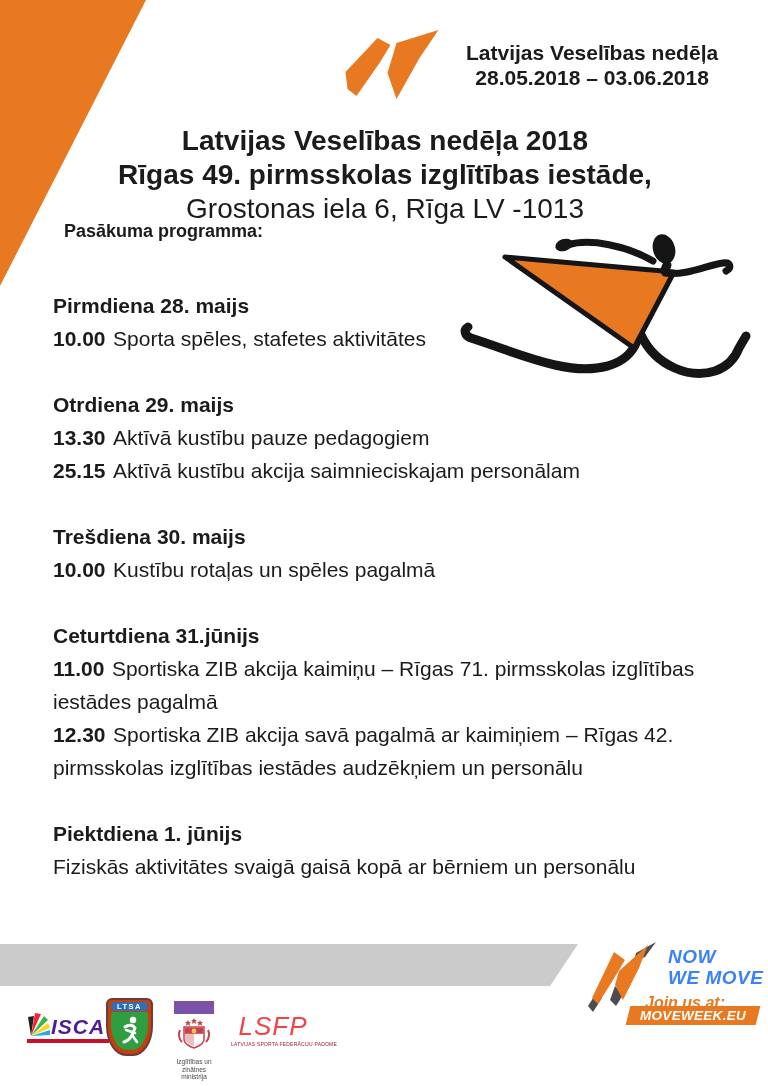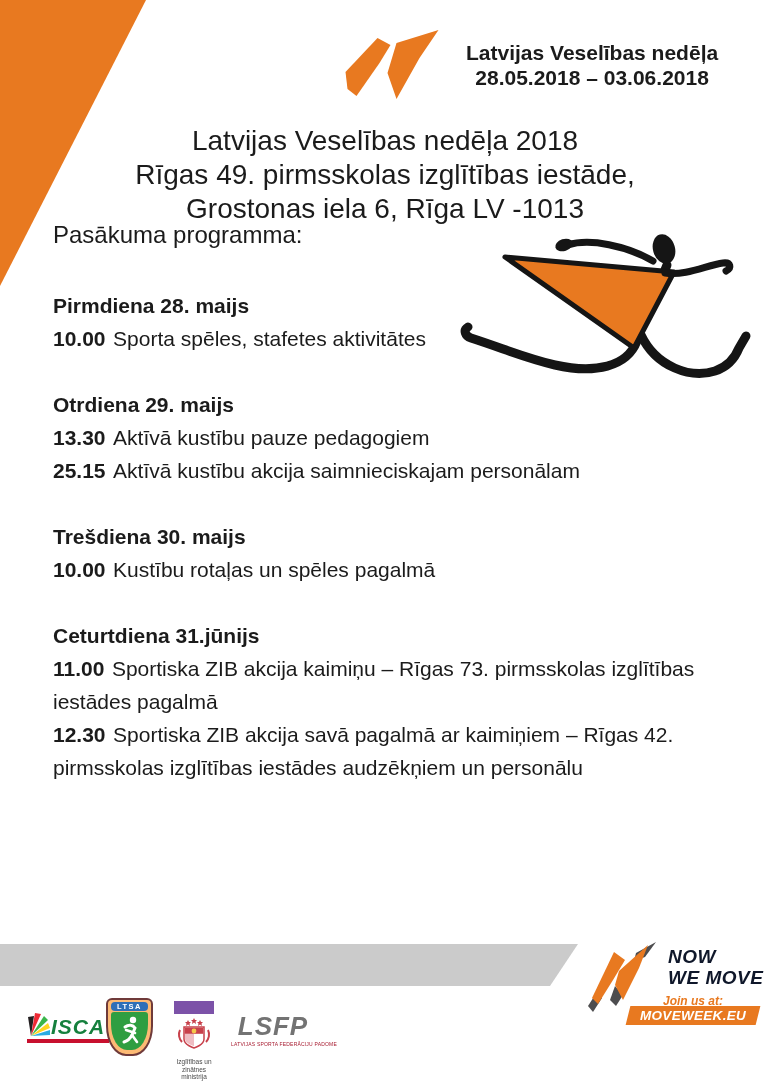--- a/index.html
+++ b/index.html
@@ -16,70 +16,70 @@
   }
   
   .top-header{position:absolute;left:341px;top:26px;display:flex;align-items:flex-start;z-index:2;}
   .top-header svg{width:106px;height:78px;flex:0 0 auto;}
   .top-header-text{
     margin-left:19px;margin-top:14px;text-align:center;
     font-weight:700;font-size:21px;line-height:25px;white-space:nowrap;
   }
   
   .title-block{position:absolute;left:40px;top:124px;width:690px;text-align:center;z-index:2;font-size:28px;line-height:34px;}
-  .title-block .b{font-weight:400;}
-  .program-label{position:absolute;left:53px;top:221px;font-weight:400;font-size:24px;z-index:2;}
+  .title-block .b{font-weight:700;}
+  .program-label{position:absolute;left:64px;top:221px;font-weight:700;font-size:18px;z-index:2;}
   
   .runner{position:absolute;left:455px;top:219px;width:314px;height:170px;z-index:1;}
   
   .schedule{position:absolute;left:53px;top:289px;width:663px;font-size:21px;line-height:33px;z-index:3;}
   .day-block{margin:0 0 33px 0;}
   .day-title{font-weight:700;}
   .time{font-weight:700;margin-right:7.5px;}
   .time:empty{display:none;margin:0;}
   
   .gray-bar{
     position:absolute;left:0;top:944px;width:578px;height:42px;background:#CBCBCB;
     clip-path:polygon(0 0,578px 0,550px 42px,0 42px);z-index:2;
   }
   
   .nwm{position:absolute;left:588px;top:938px;width:180px;height:92px;z-index:3;}
   .nwm-mark{position:absolute;left:0;top:2px;width:80px;height:74px;}
   .nwm-text{
-    position:absolute;left:80px;top:8px;color:#0f172a;font-weight:700;font-style:italic;
+    position:absolute;left:80px;top:8px;color:#3b82f6;font-weight:700;font-style:italic;
     font-size:19px;line-height:21px;letter-spacing:.5px;white-space:nowrap;
   }
   .nwm-join{
-    position:absolute;left:40px;top:56px;width:130px;text-align:center;
-    color:#E87920;font-weight:700;font-style:italic;font-size:12px;
+    position:absolute;left:32px;top:56px;width:130px;text-align:center;
+    color:#E87920;font-weight:700;font-style:italic;font-size:16px;
   }
   .nwm-site{
     position:absolute;left:40px;top:68px;width:130px;height:19px;background:#E87920;
     transform:skewX(-14deg);display:flex;align-items:center;justify-content:center;
   }
   .nwm-site span{
     transform:skewX(14deg);color:#fff;font-weight:700;font-style:italic;font-size:13.5px;letter-spacing:.3px;
   }
   
   .partner{position:absolute;z-index:2;}
   .isca{left:27px;top:1010px;width:84px;}
   .isca-row{display:flex;align-items:flex-end;}
-  .isca-word{color:#15803d;font-weight:700;font-style:italic;font-size:21px;letter-spacing:1px;line-height:22px;}
+  .isca-word{color:#4c1d95;font-weight:700;font-style:italic;font-size:21px;letter-spacing:1px;line-height:22px;}
   .isca-bar{margin-top:1px;height:4px;width:82px;background:#C8102E;}
-  .ltsa{left:106px;top:998px;width:47px;height:58px;background:#fdba74;border:2.5px solid #6F3A3A;
+  .ltsa{left:106px;top:998px;width:47px;height:58px;background:#c2410c;border:2.5px solid #6F3A3A;
         border-radius:6px 6px 20px 20px / 6px 6px 30px 30px;box-sizing:border-box;padding:2px 3px;}
   .ltsa-tab{background:#2E6FB8;border-radius:4px;color:#fff;font-weight:700;font-size:7.5px;
         text-align:center;letter-spacing:1.5px;line-height:9px;margin-bottom:1px;}
   .ltsa-shield{background:#2F9E41;height:38px;border-radius:3px 3px 16px 16px / 3px 3px 26px 26px;
         display:flex;align-items:center;justify-content:center;}
   .ministry{left:168px;top:1001px;width:52px;text-align:center;}
   .ministry-flag{width:40px;height:13px;background:#7C52A8;margin:0 auto 4px auto;}
   .ministry-text{font-size:6.5px;line-height:7.5px;color:#4a4a4a;margin-top:2px;}
   .lsfp{left:231px;top:1013px;width:84px;text-align:center;}
-  .lsfp-word{color:#737373;font-weight:700;font-style:italic;font-size:26px;line-height:26px;letter-spacing:1px;}
+  .lsfp-word{color:#ef4444;font-weight:400;font-style:italic;font-size:26px;line-height:26px;letter-spacing:1px;}
   .lsfp-sub{color:#A6192E;font-size:5px;letter-spacing:.2px;margin-top:2px;white-space:nowrap;}
   .ervitex{left:326px;top:1004px;width:132px;}
   .ervitex-row{display:flex;align-items:flex-end;justify-content:center;color:#1a1a1a;
         font-weight:700;font-size:20px;letter-spacing:4px;line-height:22px;}
   .ervitex-t{color:#D2232A;font-size:30px;line-height:24px;letter-spacing:0;margin:0 2px;font-family:"Liberation Serif",serif;}
   .ervitex svg{display:block;margin-top:-2px;}
 </style>
 </head>
 <body>
 
@@ -139,24 +139,28 @@
       <div class="line"><b class="time">25.15</b><span>Aktīvā kustību akcija saimnieciskajam personālam</span></div>
     </section>
 
     <section class="day-block">
       <div class="day-title">Trešdiena 30. maijs</div>
       <div class="line"><b class="time">10.00</b><span>Kustību rotaļas un spēles pagalmā</span></div>
     </section>
 
     <section class="day-block">
       <div class="day-title">Ceturtdiena 31.jūnijs</div>
-      <div class="line"><b class="time">11.00</b><span>Sportiska ZIB akcija kaimiņu – Rīgas 73. pirmsskolas izglītības iestādes pagalmā</span></div>
+      <div class="line"><b class="time">11.00</b><span>Sportiska ZIB akcija kaimiņu – Rīgas 71. pirmsskolas izglītības iestādes pagalmā</span></div>
       <div class="line"><b class="time">12.30</b><span>Sportiska ZIB akcija savā pagalmā ar kaimiņiem – Rīgas 42. pirmsskolas izglītības iestādes audzēkņiem un personālu</span></div>
     </section>
 
+    <section class="day-block">
+      <div class="day-title">Piektdiena 1. jūnijs</div>
+      <div class="line"><span>Fiziskās aktivitātes svaigā gaisā kopā ar bērniem un personālu</span></div>
+    </section>
 
   </div>
 
   <div class="nwm">
     <svg class="nwm-mark" viewBox="0 0 80 74" aria-hidden="true">
       <polygon points="48,13 68,2 57,17 46,21" fill="#4D4D4F"></polygon>
       <polygon points="0,66 9,52 14,58 5,72" fill="#4D4D4F"></polygon>
       <polygon points="27,46 35,55 28,66 22,60" fill="#4D4D4F"></polygon>
       <polygon points="4,58 26,12 37,20 25,40 10,64" fill="#E87920"></polygon>
       <polygon points="31,31 60,5 51,28 35,60 27,45" fill="#E87920"></polygon>

